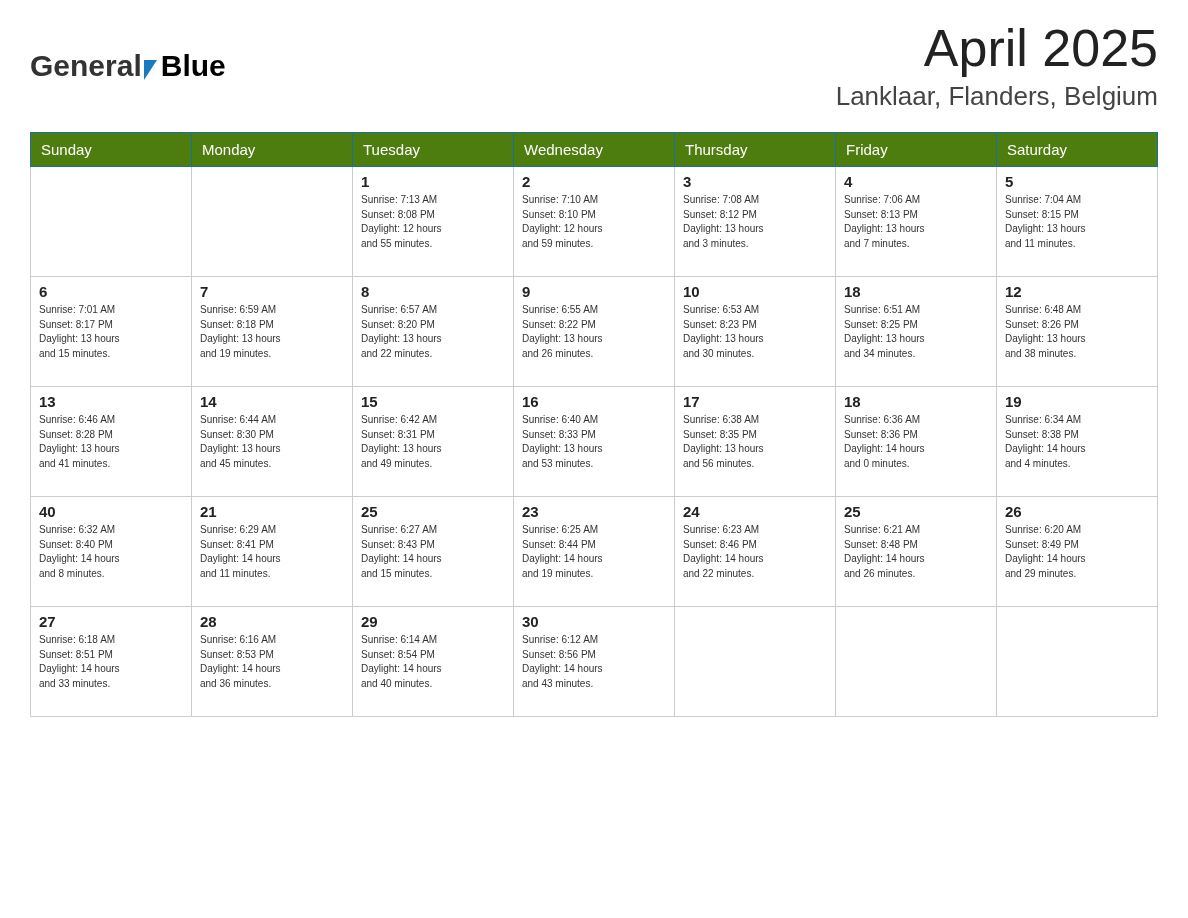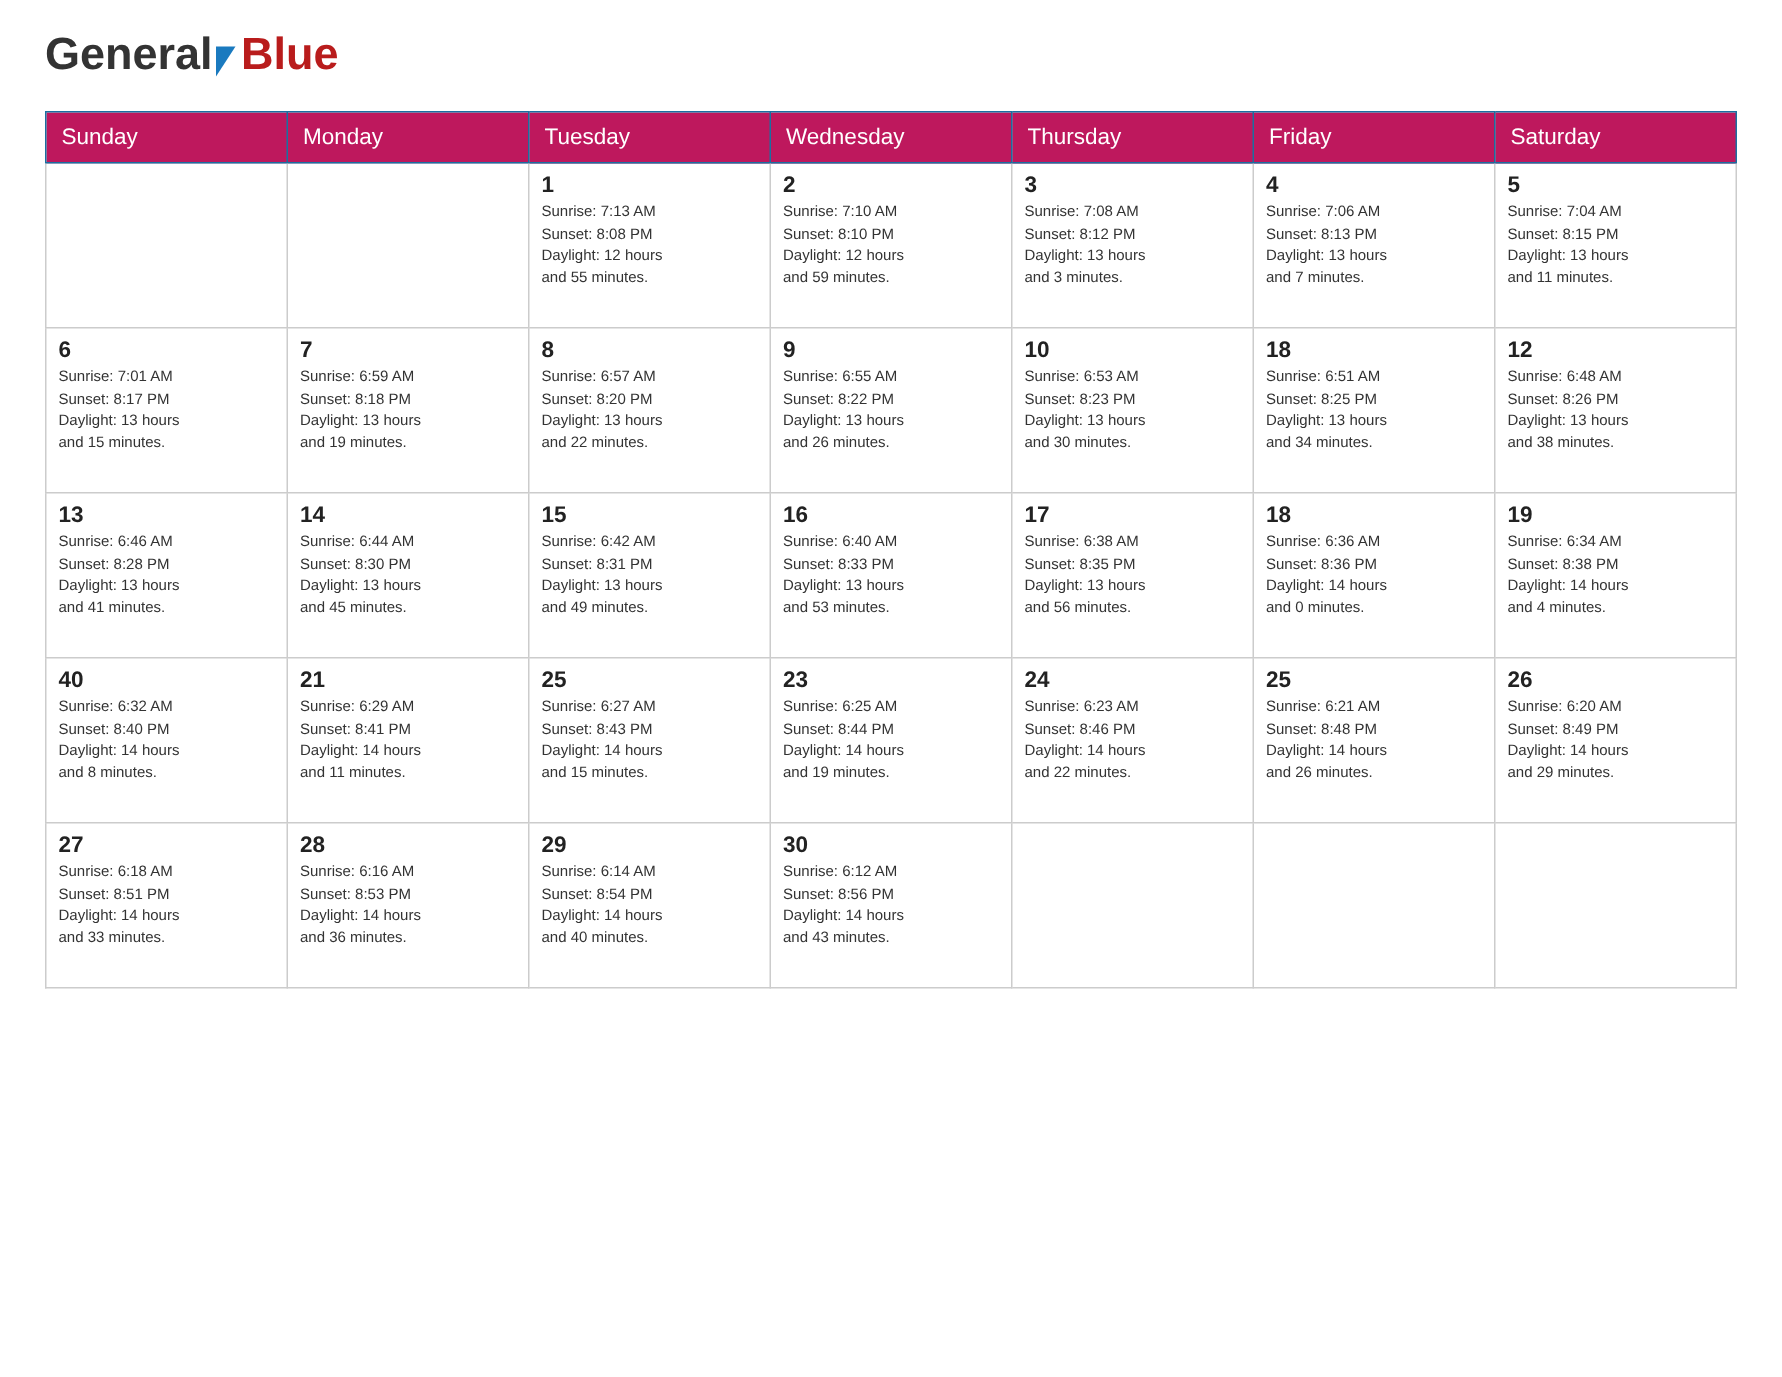--- a/index.html
+++ b/index.html
@@ -35,21 +35,21 @@
       font-weight: normal;
       color: #444;
       margin-top: 4px;
     }
     .calendar {
       width: 100%;
       border-collapse: collapse;
       border: 1px solid #ccc;
     }
     .calendar th {
-      background-color: #be185d;
+      background-color: #4d7c0f;
       color: #fff;
       padding: 8px 10px;
       font-size: 15px;
       font-weight: normal;
       text-align: left;
       border: 1px solid #1a6fa0;
     }
     .calendar td {
       vertical-align: top;
       padding: 6px 8px;
@@ -92,34 +92,38 @@
       border-width: 20px 13px 0 0;
       border-color: #1a7abf transparent transparent transparent;
       margin: 0 2px;
       vertical-align: middle;
       position: relative;
       top: 4px;
     }
     .logo-text-blue {
       font-size: 30px;
       font-weight: bold;
-      color: #b91c1c;
+      color: #000000;
       margin-left: 2px;
     }
   </style>
 </head>
 <body>
 
 <div class="header">
   <div class="logo">
     <div class="logo-wrapper">
       <span class="logo-text-general">General</span>
       <span class="logo-triangle"></span>
       <span class="logo-text-blue">Blue</span>
     </div>
+  </div>
+  <div class="title-section">
+    <h1>April 2025</h1>
+    <h2>Lanklaar, Flanders, Belgium</h2>
   </div>
 </div>
 
 <table class="calendar">
   <thead>
     <tr>
     <th>Sunday</th>
         <th>Monday</th>
         <th>Tuesday</th>
         <th>Wednesday</th>

